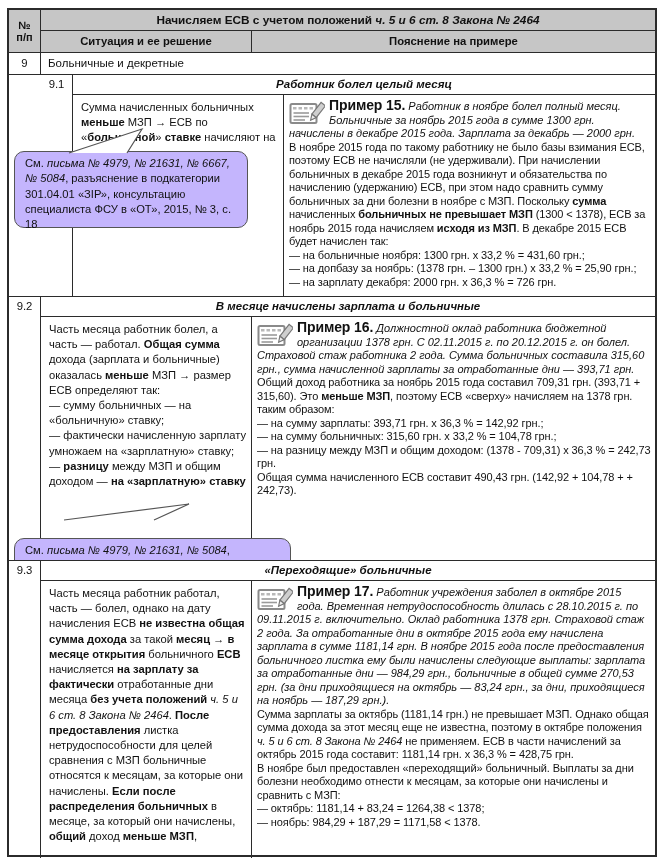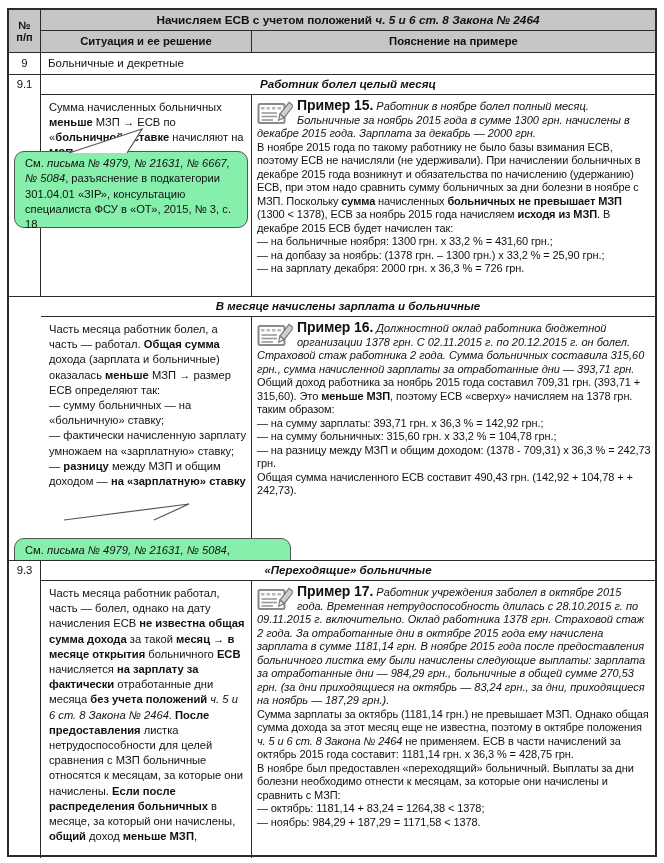--- a/index.html
+++ b/index.html
@@ -80,21 +80,21 @@
   .p { margin: 0; }
   .s-b  { font-weight: bold; }
   .s-i  { font-style: italic; }
   .s-bi { font-weight: bold; font-style: italic; }
   .ex-first .s-i, .ex-first .s-bi { letter-spacing: 0; }
   .note-icon { float: left; width: 36px; height: 26px; margin: 1px 4px 1px 0; }
   .ex-first .s-b { font-size: 14px; }
   
   .bubble {
     position: absolute; z-index: 2;
-    background: #86efac; border: 1.2px solid #555; border-radius: 10px;
+    background: #c4b5fd; border: 1.2px solid #555; border-radius: 10px;
     font-size: 11.2px; line-height: 15.3px;
     padding: 4px 8px 2px 10px;
   }
   .tail-svg { position: absolute; left: 0; top: 0; z-index: 3; pointer-events: none; }
 </style>
 </head>
 <body>
 
 <div class="tbl">
 
@@ -107,21 +107,21 @@
     <div class="hdr-sit">Ситуация и ее решение</div>
     <div class="hdr-exp">Пояснение на примере</div>
   </div>
 
   <div class="row9">
     <div class="num">9</div>
     <div class="lbl">Больничные и декретные</div>
   </div>
 
   <div id="sections">
-      <div class="section" style="height: 222px;">
+      <div class="section" style="height: 222px; padding-left: 32px;">
         <div class="sec-num">9.1</div>
         <div class="sec-sub">Работник болел целый месяц</div>
         <div class="sec-sit">
           <div class="p"><span>Сумма начисленных больничных </span><span class="s-b">меньше</span><span> МЗП → ЕСВ по «</span><span class="s-b">больничной</span><span>» </span><span class="s-b">ставке</span><span> начисляют на </span><span class="s-b">МЗП</span></div>
         </div>
         <div class="sec-exp">
           <div class="p ex-first"><svg viewBox="0 0 36 26" class="note-icon">
               <rect x="1.5" y="4" width="26" height="19" rx="1.5" fill="#ffffff" stroke="#8a8a8a" stroke-width="2"></rect>
               <line x1="4" y1="8.2" x2="25" y2="8.2" stroke="#b8b8b8" stroke-width="2.4" stroke-dasharray="3.5,2"></line>
               <line x1="4.5" y1="13" x2="20" y2="13" stroke="#9a9a9a" stroke-width="1.6"></line>
@@ -136,20 +136,21 @@
           <div class="p"><span>— на больничные ноября: 1300 грн. х 33,2 % = 431,60 грн.;</span></div>
           <div class="p"><span>— на допбазу за ноябрь: (1378 грн. – 1300 грн.) х 33,2 % = 25,90 грн.;</span></div>
           <div class="p"><span>— на зарплату декабря: 2000 грн. х 36,3 % = 726 грн.</span></div>
         </div>
         <div class="bubble" style="left: 5px; top: 76px; width: 234px; height: 77px;"><span>См. </span><span class="s-i">письма № 4979, № 21631, № 6667, № 5084</span><span>, разъяснение в подкатегории 301.04.01 «ЗІР», консультацию специалиста ФСУ в «ОТ», 2015, № 3, с. 18</span></div>
         <svg class="tail-svg" width="300" height="222">
           <path d="M60,78 L133,54 L118,78" fill="#ffffff" stroke="#555" stroke-width="1.2"></path>
         </svg>
       </div>
       <div class="section" style="height: 264px;">
+        <div class="sec-num">9.2</div>
         <div class="sec-sub">В месяце начислены зарплата и больничные</div>
         <div class="sec-sit">
           <div class="p"><span>Часть месяца работник болел, а часть — работал. </span><span class="s-b">Общая сумма</span><span> дохода (зарплата и больничные) оказалась </span><span class="s-b">меньше</span><span> МЗП → размер ЕСВ определяют так:</span></div>
           <div class="p"><span>— сумму больничных — на «больничную» ставку;</span></div>
           <div class="p"><span>— фактически начисленную зарплату умножаем на «зарплатную» ставку;</span></div>
           <div class="p"><span>— </span><span class="s-b">разницу</span><span> между МЗП и общим доходом — </span><span class="s-b">на «зарплатную» ставку</span></div>
         </div>
         <div class="sec-exp">
           <div class="p ex-first"><svg viewBox="0 0 36 26" class="note-icon">
               <rect x="1.5" y="4" width="26" height="19" rx="1.5" fill="#ffffff" stroke="#8a8a8a" stroke-width="2"></rect>

